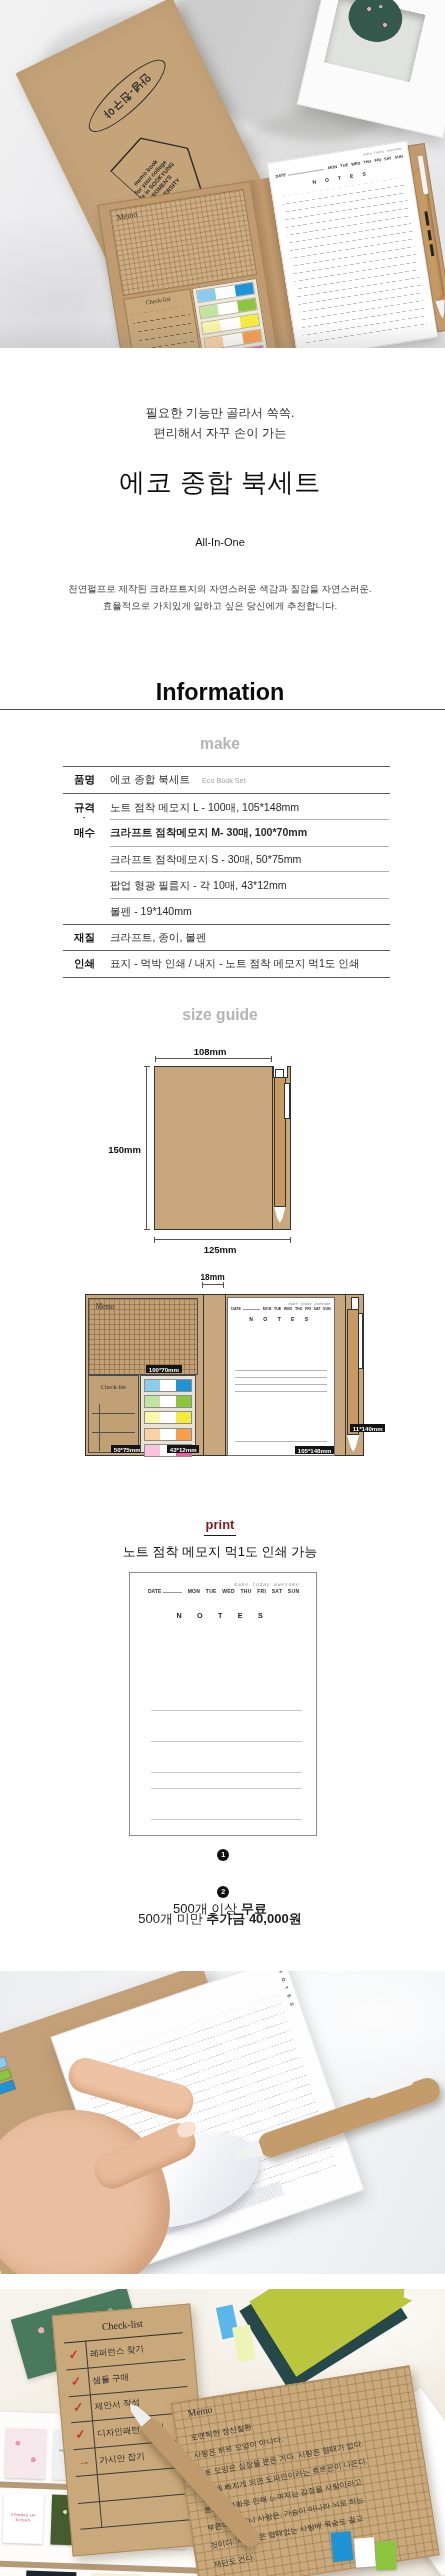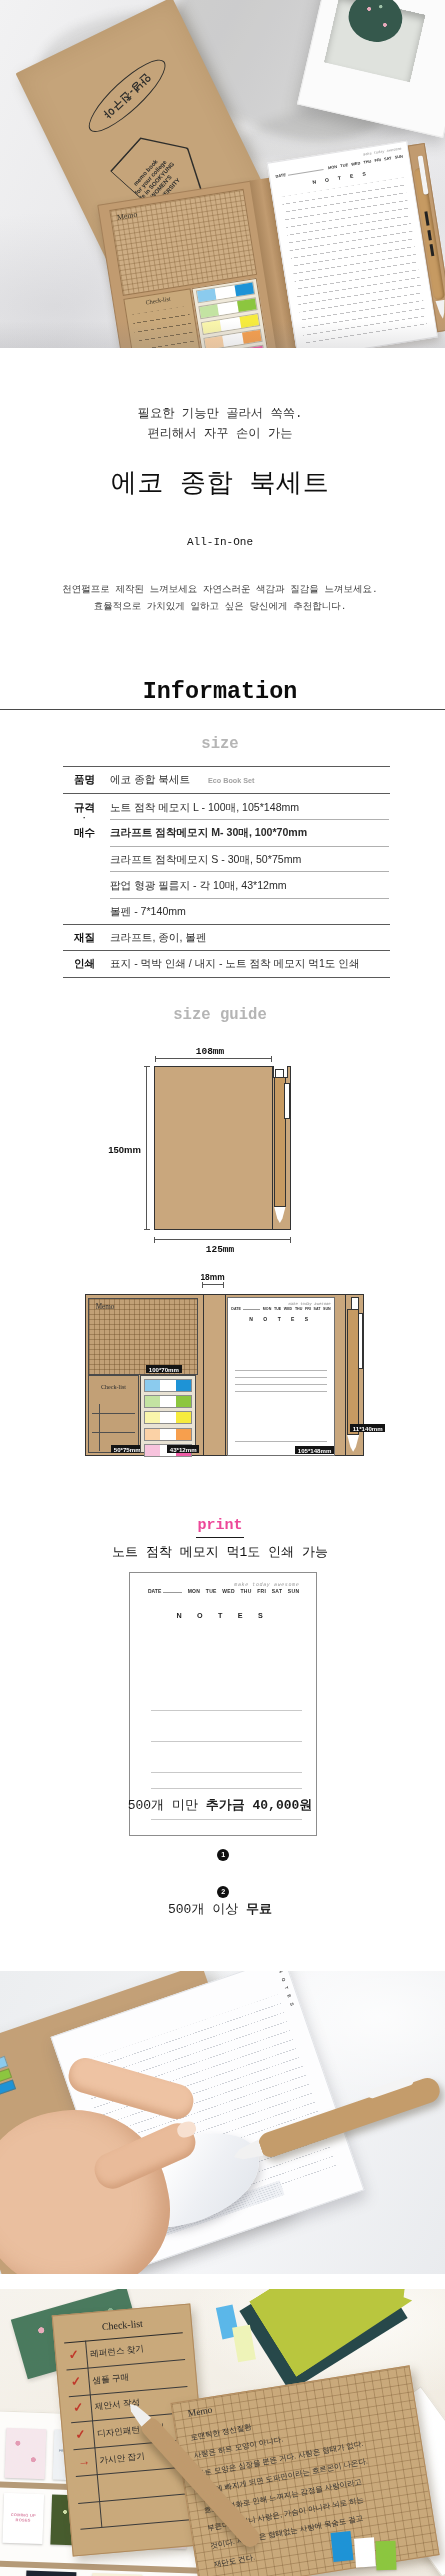--- a/index.html
+++ b/index.html
@@ -1,19 +1,19 @@
 <!DOCTYPE html>
 <html style="font-size:9px"><head>
 <meta charset="utf-8">
 <style>
   html,body{margin:0;padding:0;background:#fff;}
   body{font-family:"Liberation Sans", sans-serif;color:#222;}
   .page{position:relative;width:446px;height:2576px;margin:0 auto;background:#fff;overflow:hidden;}
   .abs{position:absolute;}
-  .ctr{left:0;width:440px;text-align:center;font-family:Liberation Mono, monospace;}
+  .ctr{left:0;width:440px;text-align:center;}
   
   .photo{position:absolute;left:0;width:446px;overflow:hidden;}
   .serif{font-family:"Liberation Serif", serif;}
   .mono{font-family:"DejaVu Sans Mono", monospace;}
   
   .p1{top:0;height:348px;background:
       radial-gradient(290px 134px at 12% 88%, rgba(190,190,195,.35), transparent 70%),
       radial-gradient(334px 167px at 96% 60%, rgba(205,205,210,.3), transparent 70%),
       linear-gradient(118deg,#f2f2f3 0%,#e9e9eb 38%,#f4f4f5 62%,#ebebed 100%);}
   .leaf{position:absolute;background:rgba(72,74,66,.18);filter:blur(5px);border-radius:46% 54% 58% 42%;}
@@ -72,41 +72,41 @@
   .aio{font-size:11px;color:#161616;font-weight:400;}
   .desc{font-size:9.5px;color:#3d3d3d;font-weight:400;}
   .info{font-size:23.4px;font-weight:800;color:#0c0c0c;letter-spacing:0;}
   .ghead{font-size:15.6px;font-weight:800;color:#b5b5b5;}
   .fullhr{position:absolute;left:0;width:446px;height:0;border-top:0.6px solid #4a4a4a;}
   
   .tline{position:absolute;background:#5a5a5a;height:1.1px;}
   .tsub{position:absolute;background:#b0b0b0;height:0.6px;}
   .tlabel{position:absolute;left:63px;width:43px;text-align:center;font-size:10.6px;font-weight:700;color:#111;}
   .tval{position:absolute;left:110px;font-size:10.6px;color:#2b2b2b;white-space:nowrap;}
-  .tval .en{font-size:7.2px;color:#a3a3a3;font-weight:700;margin-left:18px;}
+  .tval .en{font-size:7.2px;color:#a3a3a3;font-weight:400;margin-left:12px;}
   
   .mzl{font-size:9.5px;font-weight:700;color:#111;}
   .hmeasure{position:absolute;border-top:0.6px solid #555;}
   .hmeasure::before,.hmeasure::after{content:"";position:absolute;top:-2.8px;width:0.6px;height:5.6px;background:#555;}
   .hmeasure::before{left:0;} .hmeasure::after{right:0;}
   .vmeasure{position:absolute;border-left:0.6px solid #555;}
   .vmeasure::before,.vmeasure::after{content:"";position:absolute;left:-2.8px;height:0.6px;width:5.6px;background:#555;}
   .vmeasure::before{top:0;} .vmeasure::after{bottom:0;}
   .kbook{position:absolute;background:#c9a77d;border:0.8px solid #333;box-sizing:border-box;}
   .szl{position:absolute;background:#141414;color:#fff;font-size:6.1px;font-weight:700;
       padding:0.6px 2.8px;line-height:7.2px;white-space:nowrap;}
   .dgrid{background-color:#c2a076;background-image:
       linear-gradient(rgba(110,78,40,.4) 0.6px, transparent 0.6px),
       linear-gradient(90deg, rgba(110,78,40,.4) 0.6px, transparent 0.6px);background-size:5px 5px;border:0.6px solid #4a4a4a;}
   .dwpad{position:absolute;background:#fff;border:0.6px solid #6f6f6f;}
   .dpenbody{position:absolute;background:#c69a62;border:0.6px solid #333;box-sizing:border-box;}
   .dpenwhite{position:absolute;background:#fff;border:0.6px solid #333;box-sizing:border-box;}
   .dpentip{position:absolute;background:#fff;clip-path:polygon(2% 0,98% 0,72% 72%,50% 100%,28% 72%);filter:drop-shadow(0 0 0.6px #333);}
   
-  .printh{font-size:15px;font-weight:800;color:#ec4899;border-bottom:1.4px solid #1a1a1a;padding:0 1.1px 2.8px;}
+  .printh{font-size:13px;font-weight:800;color:#7f1d1d;border-bottom:1.4px solid #1a1a1a;padding:0 1.1px 2.8px;}
   .optdesc{font-size:13px;font-weight:500;color:#111;}
   .optpad{position:absolute;left:129px;top:1572px;width:188px;height:264px;background:#fff;border:0.6px solid #8d8d8d;box-sizing:border-box;}
   .optpad .tag{position:absolute;right:16.7px;top:7.8px;font-size:5px;font-style:italic;color:#9b9b9b;letter-spacing:0.6px;}
   .optpad .dr{position:absolute;left:18px;right:16.7px;top:15px;display:flex;font-size:5px;font-weight:700;color:#2e2e2e;}
   .optpad .dr .dl{flex:1;border-bottom:0.6px solid #999;margin:0 5.6px 1.1px 2.2px;}
   .optpad .dr .days{letter-spacing:0.3px;word-spacing:3.9px;}
   .optpad .nt{position:absolute;left:0;width:100%;top:38px;text-align:center;font-size:7.2px;font-weight:700;letter-spacing:6.7px;color:#1d1d1d;}
   .optpad .lines{position:absolute;left:20.6px;right:14px;top:122px;height:142px;
       background:repeating-linear-gradient(to bottom, transparent 0 15px, #c9c9c9 15px 15.6px);}
   .pbadge{position:absolute;left:217px;width:12.3px;height:12.3px;border-radius:50%;background:#101010;color:#fff;
@@ -272,45 +272,45 @@
         <div class="hpentip"></div>
       </div>
     </div>
     <div class="abs" style="left:0;top:321px;width:446px;height:28px;background:linear-gradient(rgba(120,120,125,0),rgba(120,120,125,.18));"></div>
   </section>
 
   <div class="abs ctr sub" style="top:405px;">필요한 기능만 골라서 쏙쏙.</div>
   <div class="abs ctr sub" style="top:425px;">편리해서 자꾸 손이 가는</div>
   <div class="abs ctr title" style="top:465px;">에코 종합 북세트</div>
   <div class="abs ctr aio" style="top:536px;">All-In-One</div>
-  <div class="abs ctr desc" style="top:583px;">천연펄프로 제작된 느껴보세요 자연스러운 색감과 질감을 느껴보세요.</div>
+  <div class="abs ctr desc" style="top:583px;">천연펄프로 제작된 크라프트지의 자연스러운 색감과 질감을 자연스러운.</div>
   <div class="abs ctr info" style="top:679px;">Information</div>
 
   <div class="abs ctr desc" style="top:600px;">효율적으로 가치있게 일하고 싶은 당신에게 추천합니다.</div>
   <div class="fullhr" style="top:709px;"></div>
-  <div class="abs ctr ghead" style="top:735px;">size</div>
+  <div class="abs ctr ghead" style="top:735px;">make</div>
 
   <div class="tline" style="left:63px;top:766px;width:327px;"></div>
   <div class="tlabel" style="top:773px;">품명</div>
   <div class="tval" style="top:773px;"><span>에코 종합 북세트</span><span class="en">Eco Book Set</span></div>
   <div class="tline" style="left:63px;top:793px;width:327px;"></div>
 
   <div class="tlabel" style="top:801px;">규격</div>
   <div class="tlabel" style="top:813px;font-size:8.4px;">·</div>
   <div class="tlabel" style="top:826px;">매수</div>
 
   <div class="tval" style="top:801px;">노트 점착 메모지 L - 100매, 105*148mm</div>
   <div class="tsub" style="left:110px;top:819px;width:279px;"></div>
   <div class="tval" style="top:826px;font-weight:bold;">크라프트 점착메모지 M- 30매, 100*70mm</div>
   <div class="tsub" style="left:110px;top:846px;width:279px;"></div>
   <div class="tval" style="top:853px;">크라프트 점착메모지 S - 30매, 50*75mm</div>
   <div class="tsub" style="left:110px;top:871px;width:279px;"></div>
   <div class="tval" style="top:879px;">팝업 형광 필름지 - 각 10매, 43*12mm</div>
   <div class="tsub" style="left:110px;top:898px;width:279px;"></div>
-  <div class="tval" style="top:905px;">볼펜 - 7*140mm</div>
+  <div class="tval" style="top:905px;">볼펜 - 19*140mm</div>
 
   <div class="tline" style="left:63px;top:924px;width:327px;"></div>
   <div class="tlabel" style="top:931px;">재질</div>
   <div class="tval" style="top:931px;">크라프트, 종이, 볼펜</div>
   <div class="tline" style="left:63px;top:950px;width:327px;"></div>
   <div class="tlabel" style="top:957px;">인쇄</div>
   <div class="tval" style="top:957px;">표지 - 먹박 인쇄 / 내지 - 노트 점착 메모지 먹1도 인쇄</div>
   <div class="tline" style="left:63px;top:977px;width:327px;"></div>
 
   <div class="abs ctr ghead" style="top:1006px;">size guide</div>
@@ -405,21 +405,21 @@
     <div class="dr">
       <span>DATE</span>
       <span class="dl"></span>
       <span class="days">MON TUE WED THU FRI SAT SUN</span>
     </div>
     <div class="nt">N O T E S</div>
     <div class="lines"></div>
   </div>
 
   <div class="pbadge" style="top:1849px;">1</div>
-  <div class="abs ctr pline" style="top:1796px;"><span>500개 미만 </span><b>추가금 40,000원</b></div>
+  <div class="abs ctr pline" style="top:1910px;"><span>500개 미만 </span><b>추가금 40,000원</b></div>
   <div class="pbadge" style="top:1886px;">2</div>
   <div class="abs ctr pline" style="top:1900px;"><span>500개 이상 </span><b>무료</b></div>
 
   <section class="photo p2">
     <div class="base">
 
       <div class="miniflag" style="left: 55px; top: 23.4px; background: rgb(139, 203, 238);"></div>
 
       <div class="miniflag" style="left: 55px; top: 36px; background: rgb(140, 198, 63);"></div>
 

